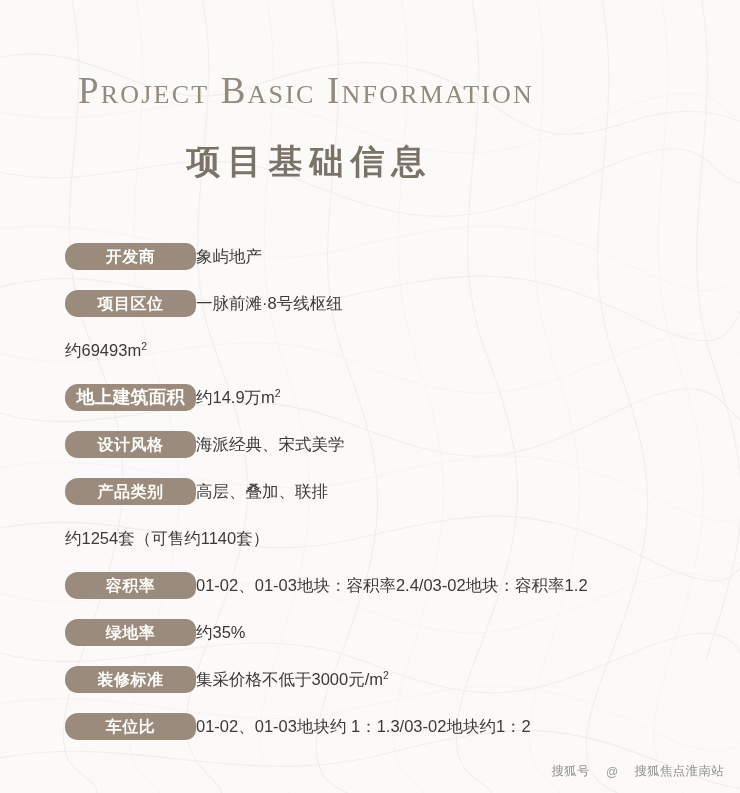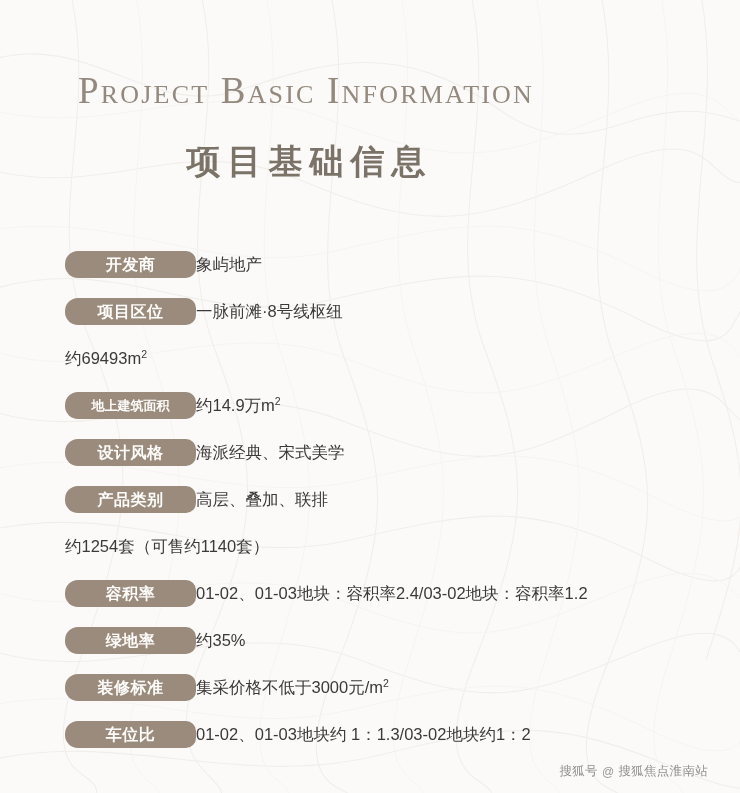--- a/index.html
+++ b/index.html
@@ -68,21 +68,21 @@
     font-size: 34px;
     line-height: 1.1;
     letter-spacing: 7px;
     text-indent: 7px;
     color: #7b7268;
   }
 
   
   .info-table {
     position: absolute;
-    top: 251px;
+    top: 243px;
     left: 0;
     width: 740px;
   }
   .info-row {
     display: flex;
     align-items: center;
     height: 27px;
     margin-bottom: 20px;
     padding-left: 65px;
   }
@@ -97,45 +97,45 @@
     border-radius: 13px 10px 10px 13px;
     color: #fdfcfa;
     font-family: "Liberation Serif", "DejaVu Serif", serif;
     font-weight: 700;
     font-size: 16px;
     letter-spacing: 0.5px;
     white-space: nowrap;
     overflow: hidden;
   }
   .row-label.tight {
-    font-size: 13px;
+    font-size: 18px;
     letter-spacing: 0;
   }
   .row-value {
     flex: 1 1 auto;
     font-family: "Liberation Sans", "DejaVu Sans", sans-serif;
     font-size: 16.5px;
     line-height: 27px;
     color: #3c3a38;
     white-space: nowrap;
   }
   .row-value sup {
     font-size: 10.5px;
     vertical-align: super;
     line-height: 0;
   }
 
   
   .watermark {
     position: absolute;
-    right: 32px;
+    right: 16px;
     bottom: 13px;
     display: flex;
     align-items: center;
-    gap: 4px;
+    gap: 16px;
     font-family: "Liberation Sans", "DejaVu Sans", sans-serif;
     font-size: 12.5px;
     color: #8e8e8e;
     letter-spacing: 0.3px;
     white-space: nowrap;
   }
   .watermark .wm-at {
     font-size: 12px;
     color: #9a9a9a;
   }

